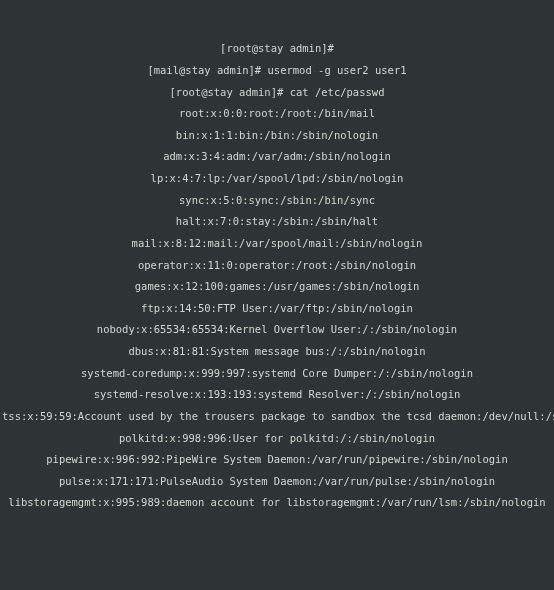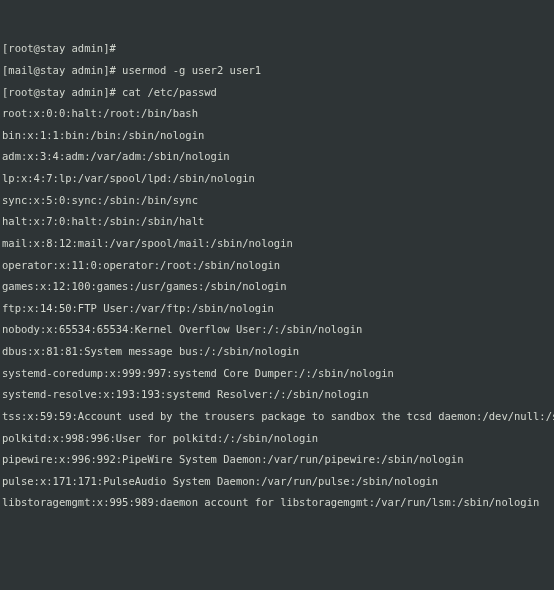--- a/index.html
+++ b/index.html
@@ -14,36 +14,37 @@
       height: 590px;
       overflow: hidden;
       white-space: pre;
     }
     .terminal {
       padding: 0 2px;
     }
     .line {
       display: block;
       white-space: pre;
+      text-align: center;
     }
   </style>
 </head>
 <body>
 
 
 <div class="terminal">
 <span class="line">[root@stay admin]#</span>
 <span class="line">[mail@stay admin]# usermod -g user2 user1</span>
 <span class="line">[root@stay admin]# cat /etc/passwd</span>
-<span class="line">root:x:0:0:halt:/root:/bin/bash</span>
+<span class="line">root:x:0:0:root:/root:/bin/mail</span>
 <span class="line">bin:x:1:1:bin:/bin:/sbin/nologin</span>
 <span class="line">adm:x:3:4:adm:/var/adm:/sbin/nologin</span>
 <span class="line">lp:x:4:7:lp:/var/spool/lpd:/sbin/nologin</span>
 <span class="line">sync:x:5:0:sync:/sbin:/bin/sync</span>
-<span class="line">halt:x:7:0:halt:/sbin:/sbin/halt</span>
+<span class="line">halt:x:7:0:stay:/sbin:/sbin/halt</span>
 <span class="line">mail:x:8:12:mail:/var/spool/mail:/sbin/nologin</span>
 <span class="line">operator:x:11:0:operator:/root:/sbin/nologin</span>
 <span class="line">games:x:12:100:games:/usr/games:/sbin/nologin</span>
 <span class="line">ftp:x:14:50:FTP User:/var/ftp:/sbin/nologin</span>
 <span class="line">nobody:x:65534:65534:Kernel Overflow User:/:/sbin/nologin</span>
 <span class="line">dbus:x:81:81:System message bus:/:/sbin/nologin</span>
 <span class="line">systemd-coredump:x:999:997:systemd Core Dumper:/:/sbin/nologin</span>
 <span class="line">systemd-resolve:x:193:193:systemd Resolver:/:/sbin/nologin</span>
 <span class="line">tss:x:59:59:Account used by the trousers package to sandbox the tcsd daemon:/dev/null:/sbin/nologin</span>
 <span class="line">polkitd:x:998:996:User for polkitd:/:/sbin/nologin</span>

